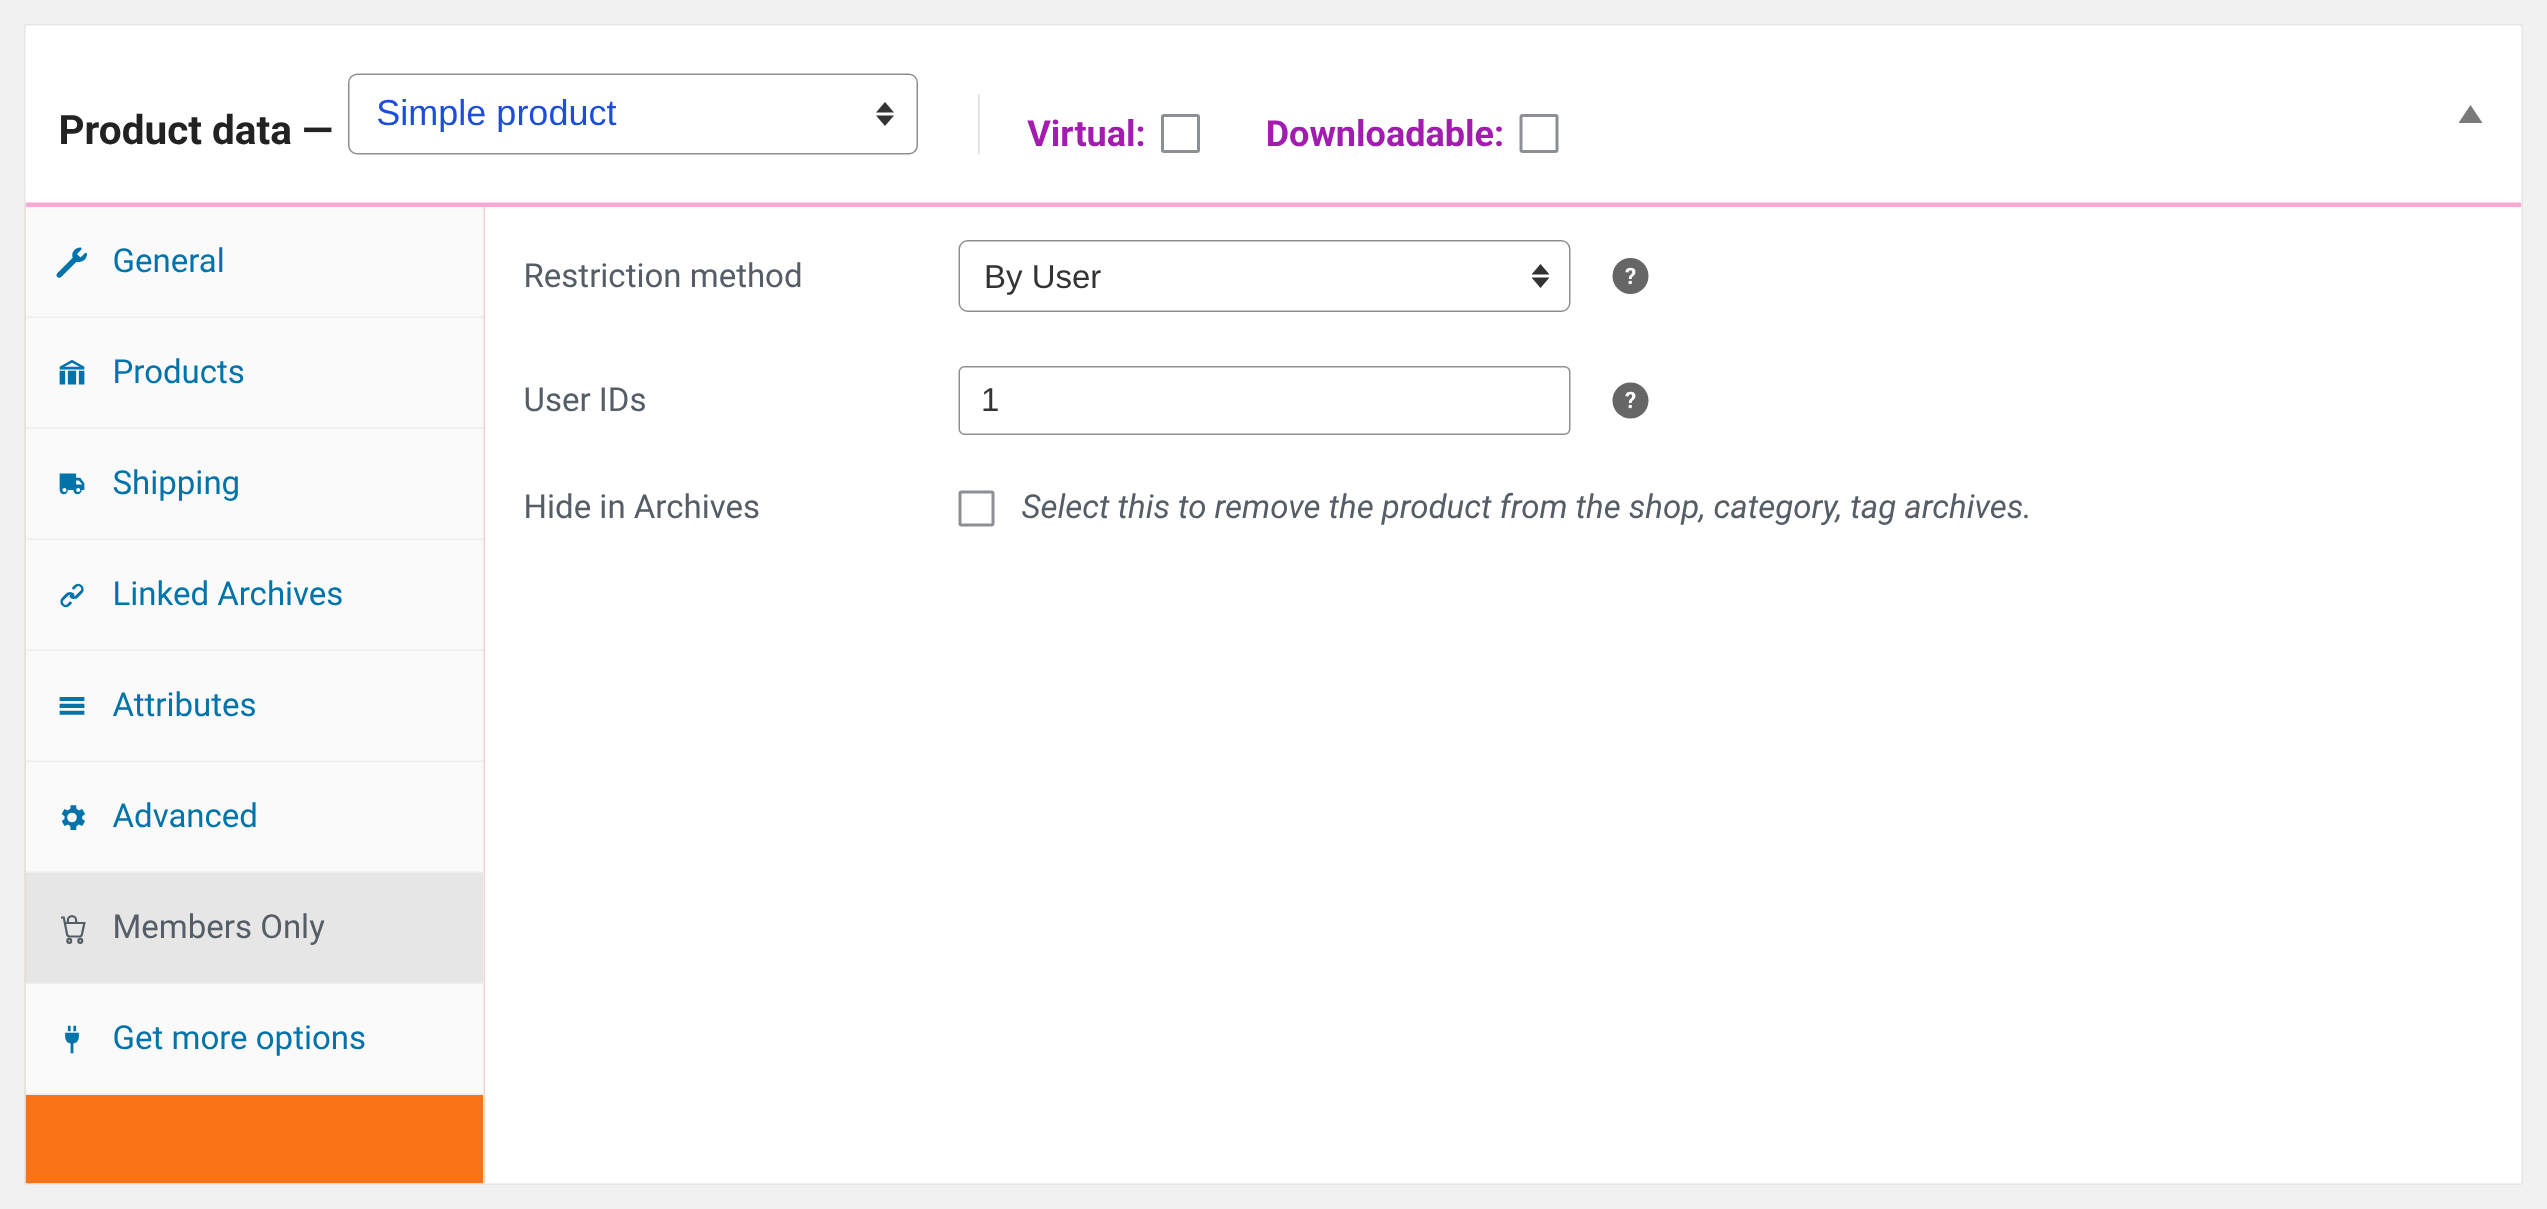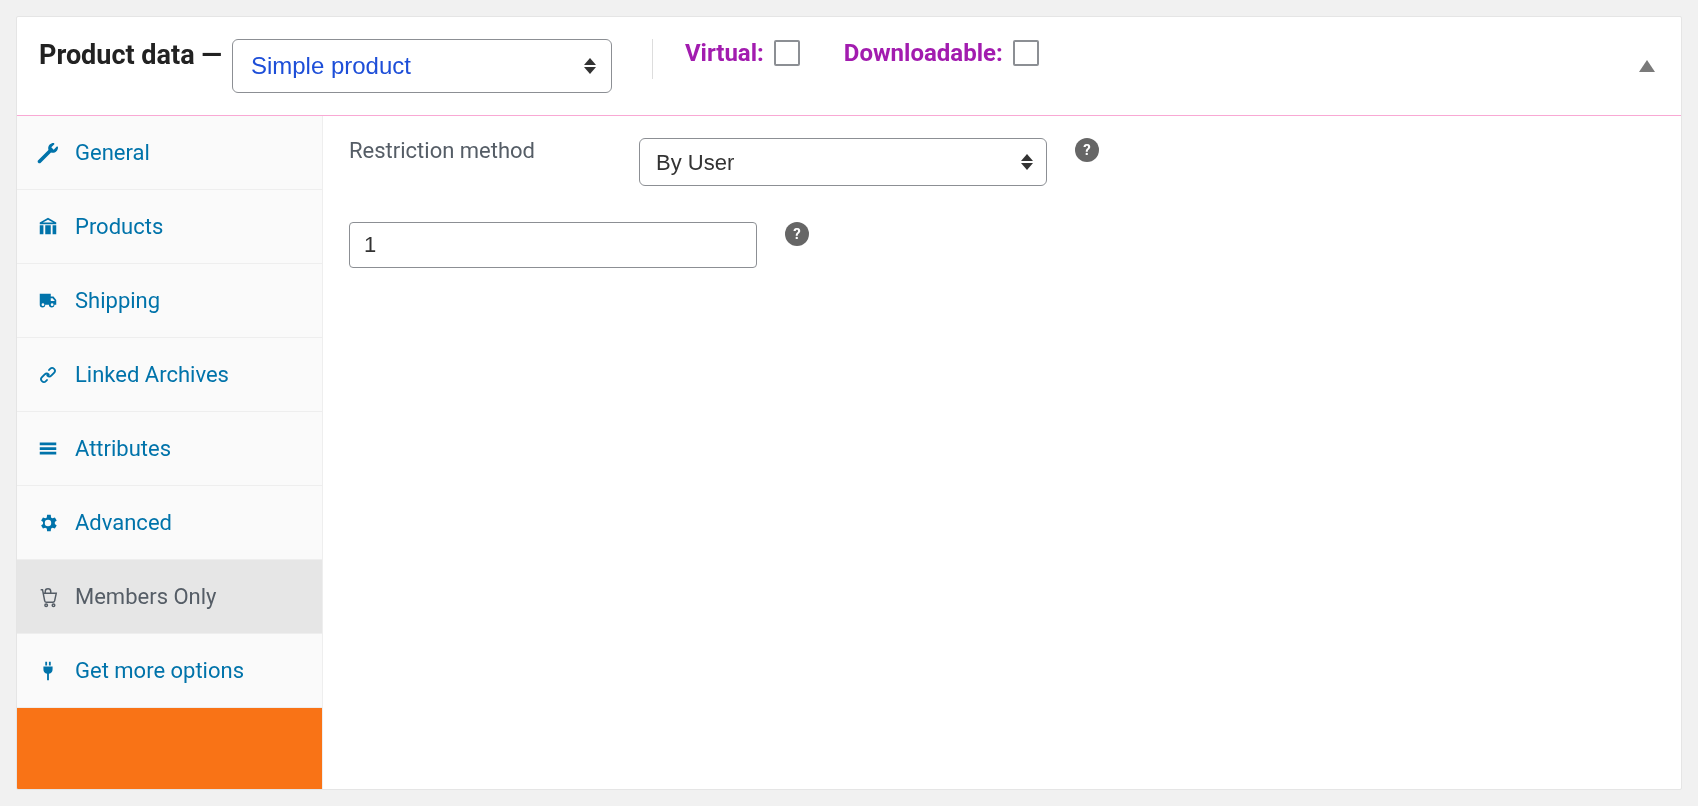--- a/index.html
+++ b/index.html
@@ -24,24 +24,24 @@
     border: 1px solid #e5e5e5;
     border-radius: 2px;
     box-sizing: border-box;
     display: flex;
     flex-direction: column;
     overflow: hidden;
   }
   
   .panel-header {
     display: flex;
-    align-items: flex-start;
+    align-items: flex-end;
     gap: 10px;
-    padding: 22px 22px;
-    border-bottom: 1px solid #f9a8d4;
+    padding: 32px 22px;
+    border-bottom: 3px solid #f9a8d4;
     position: relative;
   }
   .panel-title {
     font-size: 27px;
     font-weight: 700;
     color: #222;
     white-space: nowrap;
   }
   .select-wrap {
     position: relative;
@@ -159,20 +159,21 @@
 
   .content {
     flex: 1;
     padding: 22px 26px;
     box-sizing: border-box;
     color: #555d66;
     font-size: 22px;
   }
   .field-row {
     display: flex;
+    align-items: center;
     gap: 20px;
     margin-bottom: 36px;
   }
   .field-label {
     width: 270px;
     color: #555d66;
     font-size: 22px;
   }
   .field-input-col {
     width: 408px;
@@ -367,25 +368,33 @@
               <span class="select-arrows">
                 <span class="arrow-up"></span>
                 <span class="arrow-down"></span>
               </span>
             </div>
           </div>
           <span class="help-icon">?</span>
         </div>
 
         <div class="field-row">
+          <div class="field-label">User IDs</div>
           <div class="field-input-col">
             <input type="text" class="field-input" value="1" style="">
           </div>
           <span class="help-icon">?</span>
         </div>
 
+        <div class="field-row" style="align-items:flex-start;">
+          <div class="field-label">Hide in Archives</div>
+          <div class="hint-text">
+            <span class="checkbox" role="checkbox" aria-checked="false"></span>
+            <span>Select this to remove the product from the shop, category, tag archives.</span>
+          </div>
+        </div>
 
       </div>
 
     </div>
 
   </div>
 </div>
 
 </body></html>

